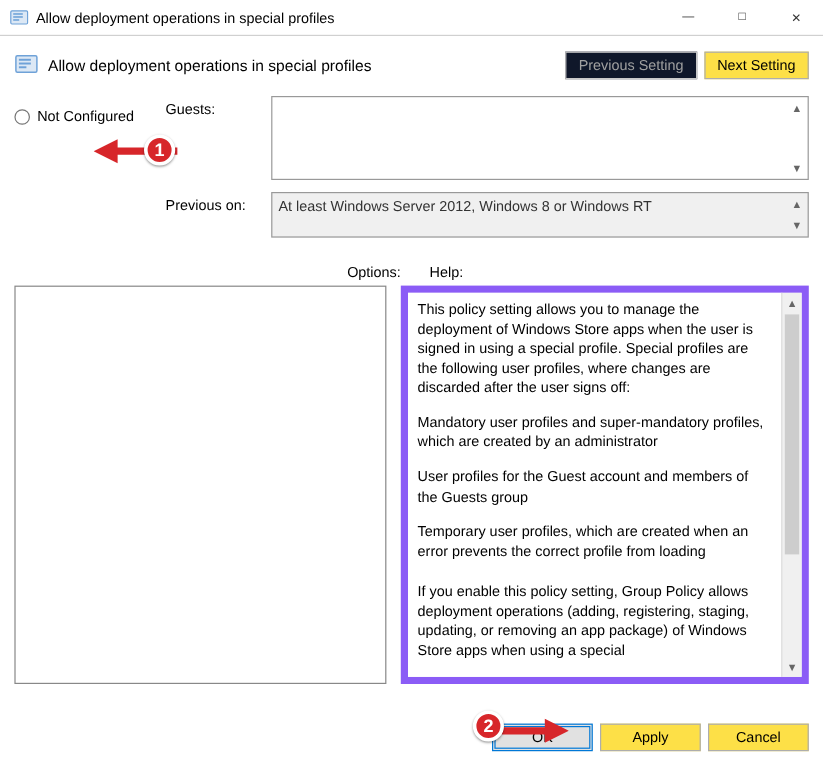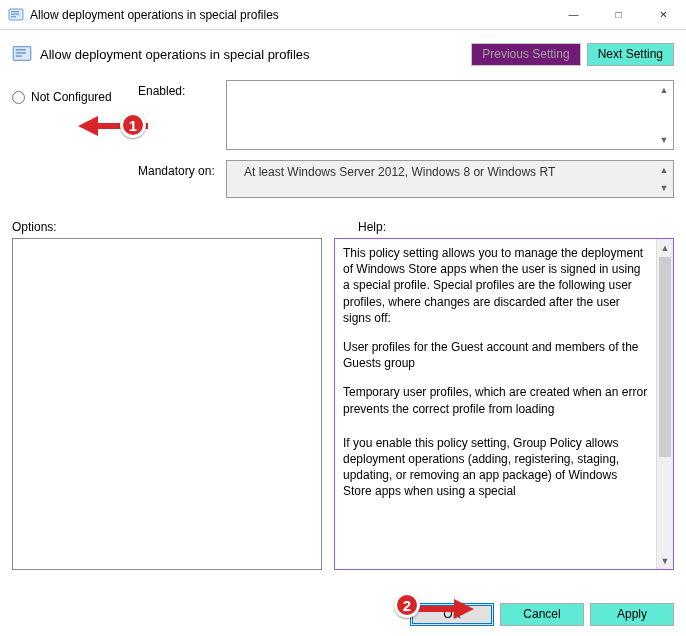--- a/index.html
+++ b/index.html
@@ -51,29 +51,29 @@
   }
   .header-row .title {
     font-size: 13px;
     flex:1;
   }
   .nav-btns { display:flex; gap:6px; }
   .btn {
     min-width: 84px;
     height: 23px;
     border: 1px solid #adadad;
-    background: #5eead4;
+    background: #fde047;
     font-size: 12px;
     padding: 0 10px;
     display:inline-flex; align-items:center; justify-content:center;
     font-family: inherit;
   }
   .btn:disabled {
     color:#a0a0a0;
-    background:#701a75;
+    background:#0f172a;
     border-color:#c8c8c8;
   }
   .btn.focus {
     border: 1px solid #0078d7;
     outline: 1px solid #0078d7;
     outline-offset: -3px;
     background:#e1e1e1;
   }
   .section1 {
     display:flex;
@@ -98,51 +98,52 @@
     border:1px solid #999;
     background:#fff;
     position:relative;
     font-size:12px;
   }
   .comment-box { height: 70px; }
   .supported-box {
     height: 38px;
     background:#f0f0f0;
     color:#333;
-    padding: 4px 18px 4px 17px;
+    padding: 4px 18px 4px 5px;
   }
   .scroll-arrow {
     position:absolute; right:1px; width:16px; height:16px;
     display:flex; align-items:center; justify-content:center;
     color:#666; font-size:9px;
     background:transparent;
   }
   .scroll-arrow.up { top:1px; }
   .scroll-arrow.down { bottom:1px; }
   .labels-row {
     display:flex;
     padding: 4px 12px 2px 12px;
+    text-align: right;
   }
   .labels-row .opt-label { width: 322px; font-size:12px; }
   .labels-row .help-label { font-size:12px;margin-left:24px; }
   .panels-row {
     display:flex;
     padding: 2px 12px 0 12px;
     gap: 12px;
     height: 334px;
   }
   .options-panel {
     width: 310px;
     border:1px solid #888;
     background:#fff;
   }
   .help-outer {
     flex:1;
     display:flex;
-    border:1px solid #8b5cf6;
+    border:6px solid #8b5cf6;
   }
   .help-panel {
     flex:1;
     background:#fff;
     padding: 6px 8px;
     font-size:12px;
     line-height: 1.35;
     overflow:hidden;
   }
   .help-panel p { margin: 0 0 13px 0; }
@@ -230,64 +231,65 @@
 
 <div class="section1">
   <div class="radio-col">
     <label class="radio-item">
       <input type="radio" name="state" style="">
       <span>Not Configured</span>
     </label>
   </div>
   <div class="meta-col">
     <div class="meta-row">
-      <div class="meta-label">Enabled:</div>
+      <div class="meta-label">Guests:</div>
       <div class="textbox comment-box">
         <span></span>
         <div class="scroll-arrow up">▲</div>
         <div class="scroll-arrow down">▼</div>
       </div>
     </div>
     <div class="meta-row">
-      <div class="meta-label">Mandatory on:</div>
+      <div class="meta-label">Previous on:</div>
       <div class="textbox supported-box">
         <span>At least Windows Server 2012, Windows 8 or Windows RT</span>
         <div class="scroll-arrow up">▲</div>
         <div class="scroll-arrow down">▼</div>
       </div>
     </div>
   </div>
 </div>
 
 <div class="labels-row">
   <div class="opt-label">Options:</div>
   <div class="help-label">Help:</div>
 </div>
 
 <div class="panels-row">
   <div class="options-panel"></div>
   <div class="help-outer">
     <div class="help-panel">
       <p>This policy setting allows you to manage the deployment of Windows Store apps when the user is signed in using a special profile. Special profiles are the following user profiles, where changes are discarded after the user signs off:</p>
+      <p>Mandatory user profiles and super-mandatory profiles, which are created by an administrator</p>
       <p>User profiles for the Guest account and members of the Guests group</p>
       <p>Temporary user profiles, which are created when an error prevents the correct profile from loading</p>
       <p style="margin-top:18px;">If you enable this policy setting, Group Policy allows deployment operations (adding, registering, staging, updating, or removing an app package) of Windows Store apps when using a special</p>
     </div>
     <div class="help-scroll">
       <div class="sbtn" style="top:0">▲</div>
       <div class="thumb"></div>
       <div class="sbtn" style="bottom:0">▼</div>
     </div>
   </div>
 </div>
 
 <div class="footer">
   <button class="btn focus">OK</button>
+  <button class="btn">Apply</button>
   <button class="btn">Cancel</button>
-  <button class="btn">Apply</button>
 </div>
 
 <div class="anno" style="left:78px; top:114px;">
   <svg width="70" height="24" viewBox="0 0 70 24">
     <line x1="70" y1="12" x2="18" y2="12" stroke="#d7262a" stroke-width="6"></line>
     <polygon points="0,12 20,2 20,22" fill="#d7262a"></polygon>
   </svg>
 </div>
 <div class="anno" style="left:120px; top:112px;">
   <div class="badge">1</div>

